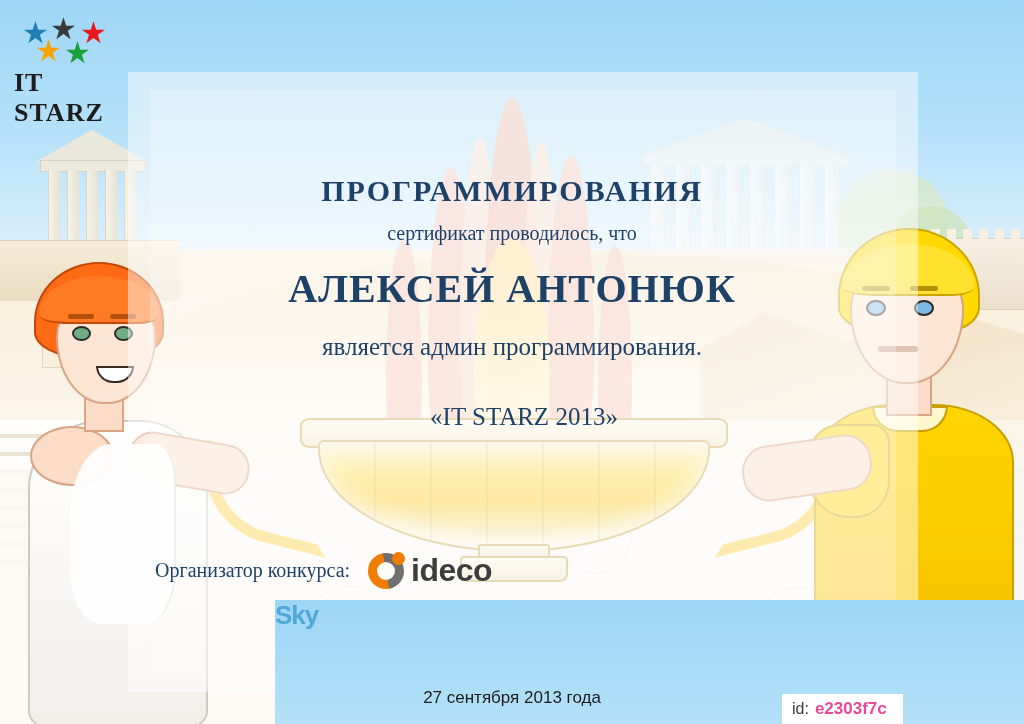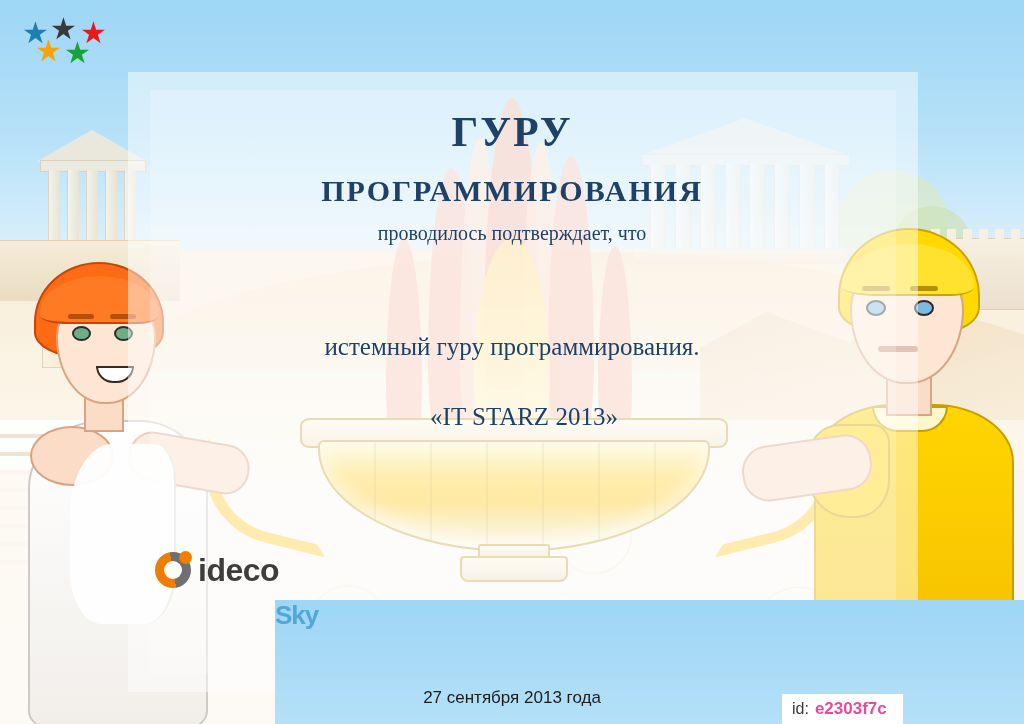--- a/index.html
+++ b/index.html
@@ -188,21 +188,21 @@
   .t-sub{top:222px;font-size:20px;}
   .t-name{top:265px;font-size:40px;font-weight:bold;letter-spacing:1px;}
   .t-b1{top:333px;font-size:25px;}
   .t-b2{top:368px;font-size:25px;}
   .t-b3{top:403px;font-size:25px;padding-left:12px;}
 
   
   .org-row{position:absolute;left:155px;top:548px;width:420px;height:44px;
      display:flex;align-items:center;gap:18px;}
   .org-label{font-size:20px;color:#1e4168;font-family:"Liberation Serif", serif;}
-  .ideco{display:flex;align-items:center;gap:7px;}
+  .ideco{display:flex;align-items:flex-end;gap:7px;}
   .ideco .mark{position:relative;width:36px;height:36px;border-radius:50%;
      background:conic-gradient(from 200deg,#f07d00 0deg 150deg,#6f6f6f 150deg 330deg,#f07d00 330deg 360deg);}
   .ideco .mark::after{content:"";position:absolute;left:9px;top:9px;width:18px;height:18px;
      border-radius:50%;background:#fdfbf6;}
   .ideco .mark::before{content:"";position:absolute;left:24px;top:-1px;width:13px;height:13px;
      border-radius:50%;background:#f07d00;}
   .ideco .word{font-size:32px;font-weight:bold;color:#3d3d3d;letter-spacing:-.5px;}
 
   .part-row{position:absolute;left:275px;top:600px;width:640px;height:46px;
      display:flex;align-items:center;gap:14px;}
@@ -351,29 +351,31 @@
   <div class="panel-inner"></div>
 
   <div class="logo">
     <div class="stars">
       <span class="star s1">★</span>
       <span class="star s2">★</span>
       <span class="star s3">★</span>
       <span class="star s4">★</span>
       <span class="star s5">★</span>
     </div>
-  </div>
-
-  <div class="txt t-line1">ГУРУ</div>
+    <div class="logotext">IT STARZ</div>
+  </div>
+
   <div class="txt t-line2">ПРОГРАММИРОВАНИЯ</div>
-  <div class="txt t-sub">проводилось подтверждает, что</div>
-  <div class="txt t-b1">истемный гуру программирования.</div>
+  <div class="txt t-sub">сертификат проводилось, что</div>
+  <div class="txt t-name">АЛЕКСЕЙ АНТОНЮК</div>
+  <div class="txt t-b1">является админ программирования.</div>
   <div class="txt t-b3">«IT STARZ 2013»</div>
 
   <div class="org-row">
+    <span class="org-label">Организатор конкурса:</span>
     <span class="ideco">
       <span class="mark"></span>
       <span class="word">ideco</span>
     </span>
   </div>
 
   <div class="part-row">
     <span class="part-label">Партнеры:</span>
 
     <span class="lf">

